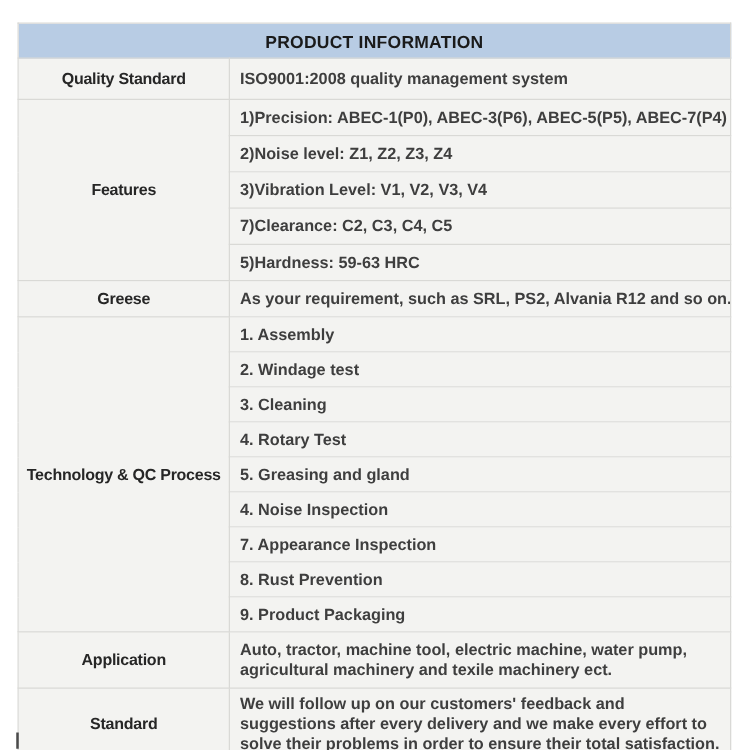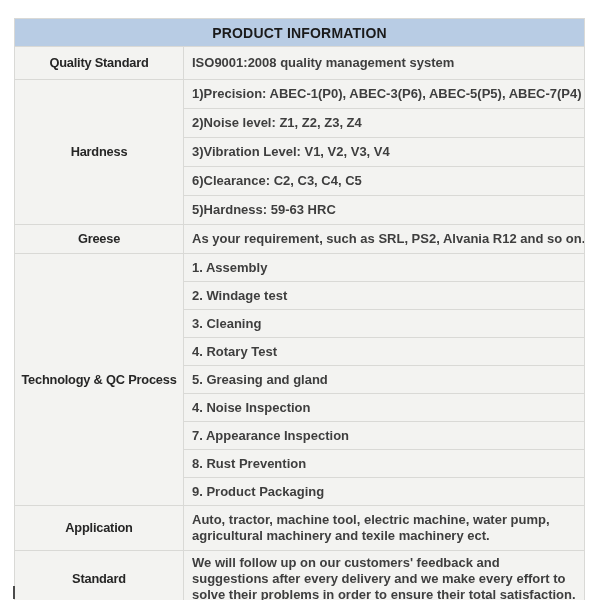--- a/index.html
+++ b/index.html
@@ -68,31 +68,31 @@
     <tr>
       <th class="title-cell" colspan="2">PRODUCT INFORMATION</th>
     </tr>
 
     <tr class="r33">
       <td class="lbl">Quality Standard</td>
       <td class="val nw">ISO9001:2008 quality management system</td>
     </tr>
 
     <tr class="r29">
-      <td class="lbl" rowspan="5">Hardness</td>
+      <td class="lbl" rowspan="5">Features</td>
       <td class="val nw">1)Precision: ABEC-1(P0), ABEC-3(P6), ABEC-5(P5), ABEC-7(P4)</td>
     </tr>
     <tr class="r29">
       <td class="val nw">2)Noise level: Z1, Z2, Z3, Z4</td>
     </tr>
     <tr class="r29">
       <td class="val nw">3)Vibration Level: V1, V2, V3, V4</td>
     </tr>
     <tr class="r29">
-      <td class="val nw">6)Clearance: C2, C3, C4, C5</td>
+      <td class="val nw">7)Clearance: C2, C3, C4, C5</td>
     </tr>
     <tr class="r29">
       <td class="val nw">5)Hardness: 59-63 HRC</td>
     </tr>
 
     <tr class="r29">
       <td class="lbl">Greese</td>
       <td class="val nw">As your requirement, such as SRL, PS2, Alvania R12 and so on.</td>
     </tr>
 

